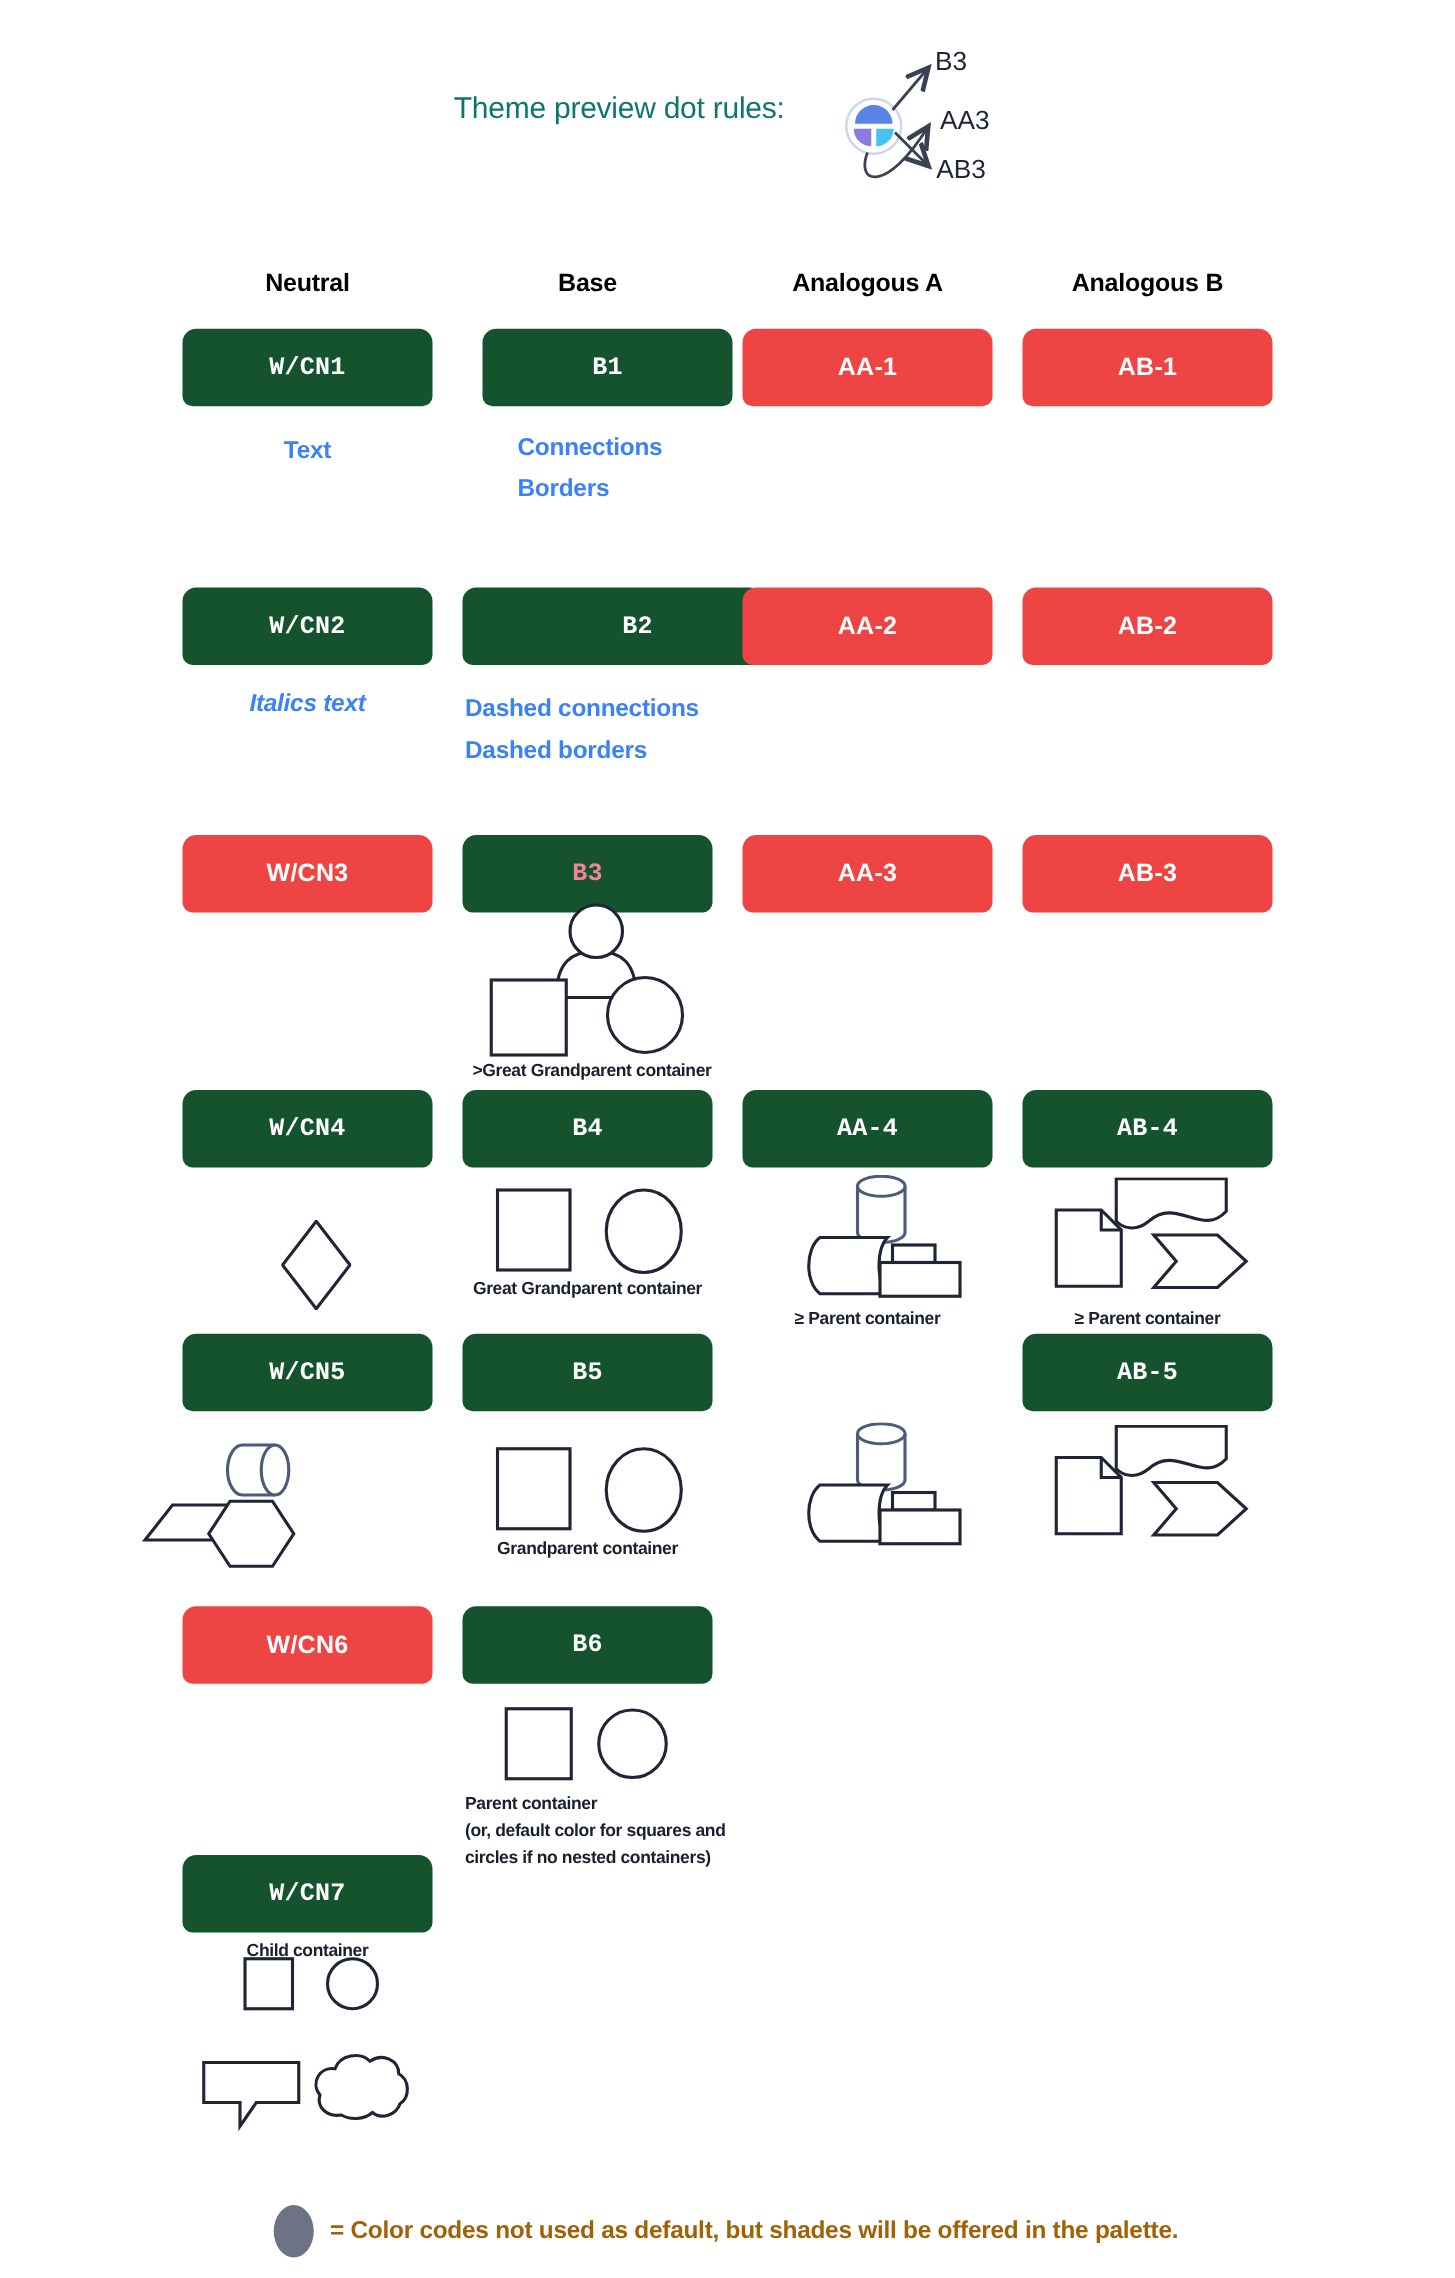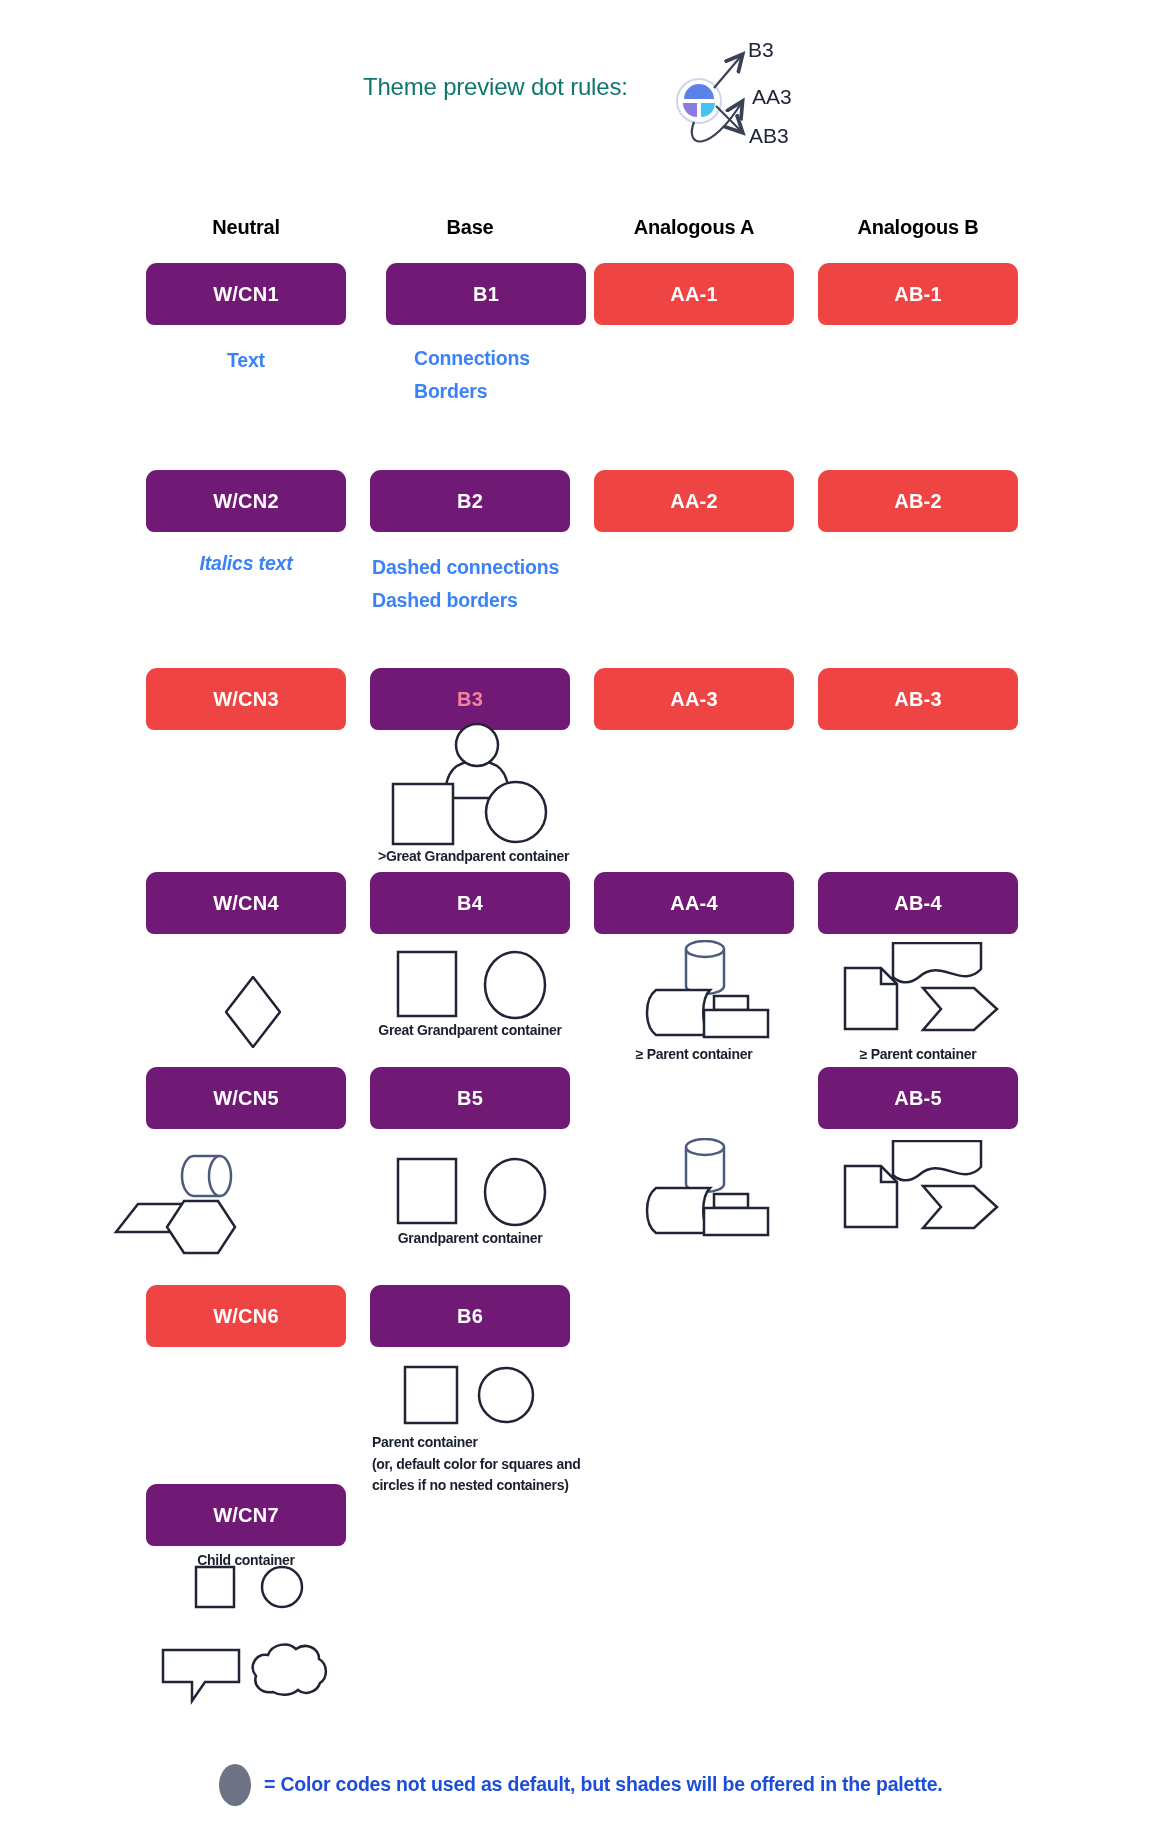--- a/index.html
+++ b/index.html
@@ -9,36 +9,36 @@
   
   .title{font-size:24px;font-weight:500;color:#0f766e;letter-spacing:-0.2px;}
   .dot-ring{width:46px;height:46px;border-radius:50%;background:#fff;border:2px solid #ccd6ef;
             box-sizing:border-box;display:flex;align-items:center;justify-content:center;}
   .arrow-label{font-size:21px;font-weight:500;color:#20263a;}
   
   .colhead{width:200px;text-align:center;font-size:20px;font-weight:700;color:#000000;letter-spacing:-0.2px;}
   
   .sw{width:200px;height:62px;border-radius:11px 11px 8px 8px;display:flex;align-items:center;justify-content:center;
       font-size:20px;font-weight:700;color:#ffffff;letter-spacing:0.2px;}
-  .sw.dark{background:#701a75;}
+  .sw.dark{background:#14532d;font-family:Liberation Mono, monospace;}
   .sw.gray{background:#ef4444;}
   .sw .pink{color:#f2839b;}
   
   .cap-lg{font-size:19.5px;font-weight:700;color:#3b82f6;letter-spacing:-0.2px;line-height:33px;}
   .cap-sm{font-size:14px;font-weight:700;color:#191f2d;letter-spacing:-0.3px;line-height:21.5px;}
   .ctr{width:200px;text-align:center;}
   .it{font-style:italic;}
   
   svg{display:block;}
   .shape{fill:#ffffff;stroke:#1f2535;stroke-width:2.5;}
   .shape-slate{fill:#ffffff;stroke:#4c5b7c;stroke-width:2.5;}
   .nofill{fill:none;}
   
   .legend-dot{width:32px;height:42px;border-radius:50%;background:#6d7385;}
-  .legend-text{font-size:19.5px;font-weight:700;color:#1d4ed8;letter-spacing:-0.2px;}
+  .legend-text{font-size:19.5px;font-weight:700;color:#a16207;letter-spacing:-0.2px;}
 </style>
 </head>
 <body>
 
 <div id="canvas">
 
   <div class="abs title" style="left:363px;top:73px;">Theme preview dot rules:</div>
 
   <div class="abs dot-ring" style="left:676px;top:78px;">
     <svg width="36" height="36" viewBox="0 0 36 36">
@@ -83,21 +83,21 @@
 
   <div class="abs cap-lg ctr" style="left:146px;top:344px;">Text</div>
   <div class="abs cap-lg" style="left:414px;top:342px;">
     <div>Connections</div>
     <div>Borders</div>
   </div>
 
   <div class="abs sw dark" style="left:146px;top:470px;">
       <span>W/CN2</span>
     </div>
-  <div class="abs sw dark" style="left:370px;top:470px;">
+  <div class="abs sw dark" style="left:370px;top:470px;padding-left:40px;">
       <span>B2</span>
     </div>
   <div class="abs sw gray" style="left:594px;top:470px;">
       <span>AA-2</span>
     </div>
   <div class="abs sw gray" style="left:818px;top:470px;">
       <span>AB-2</span>
     </div>
 
   <div class="abs cap-lg ctr it" style="left:146px;top:547px;">Italics text</div>

